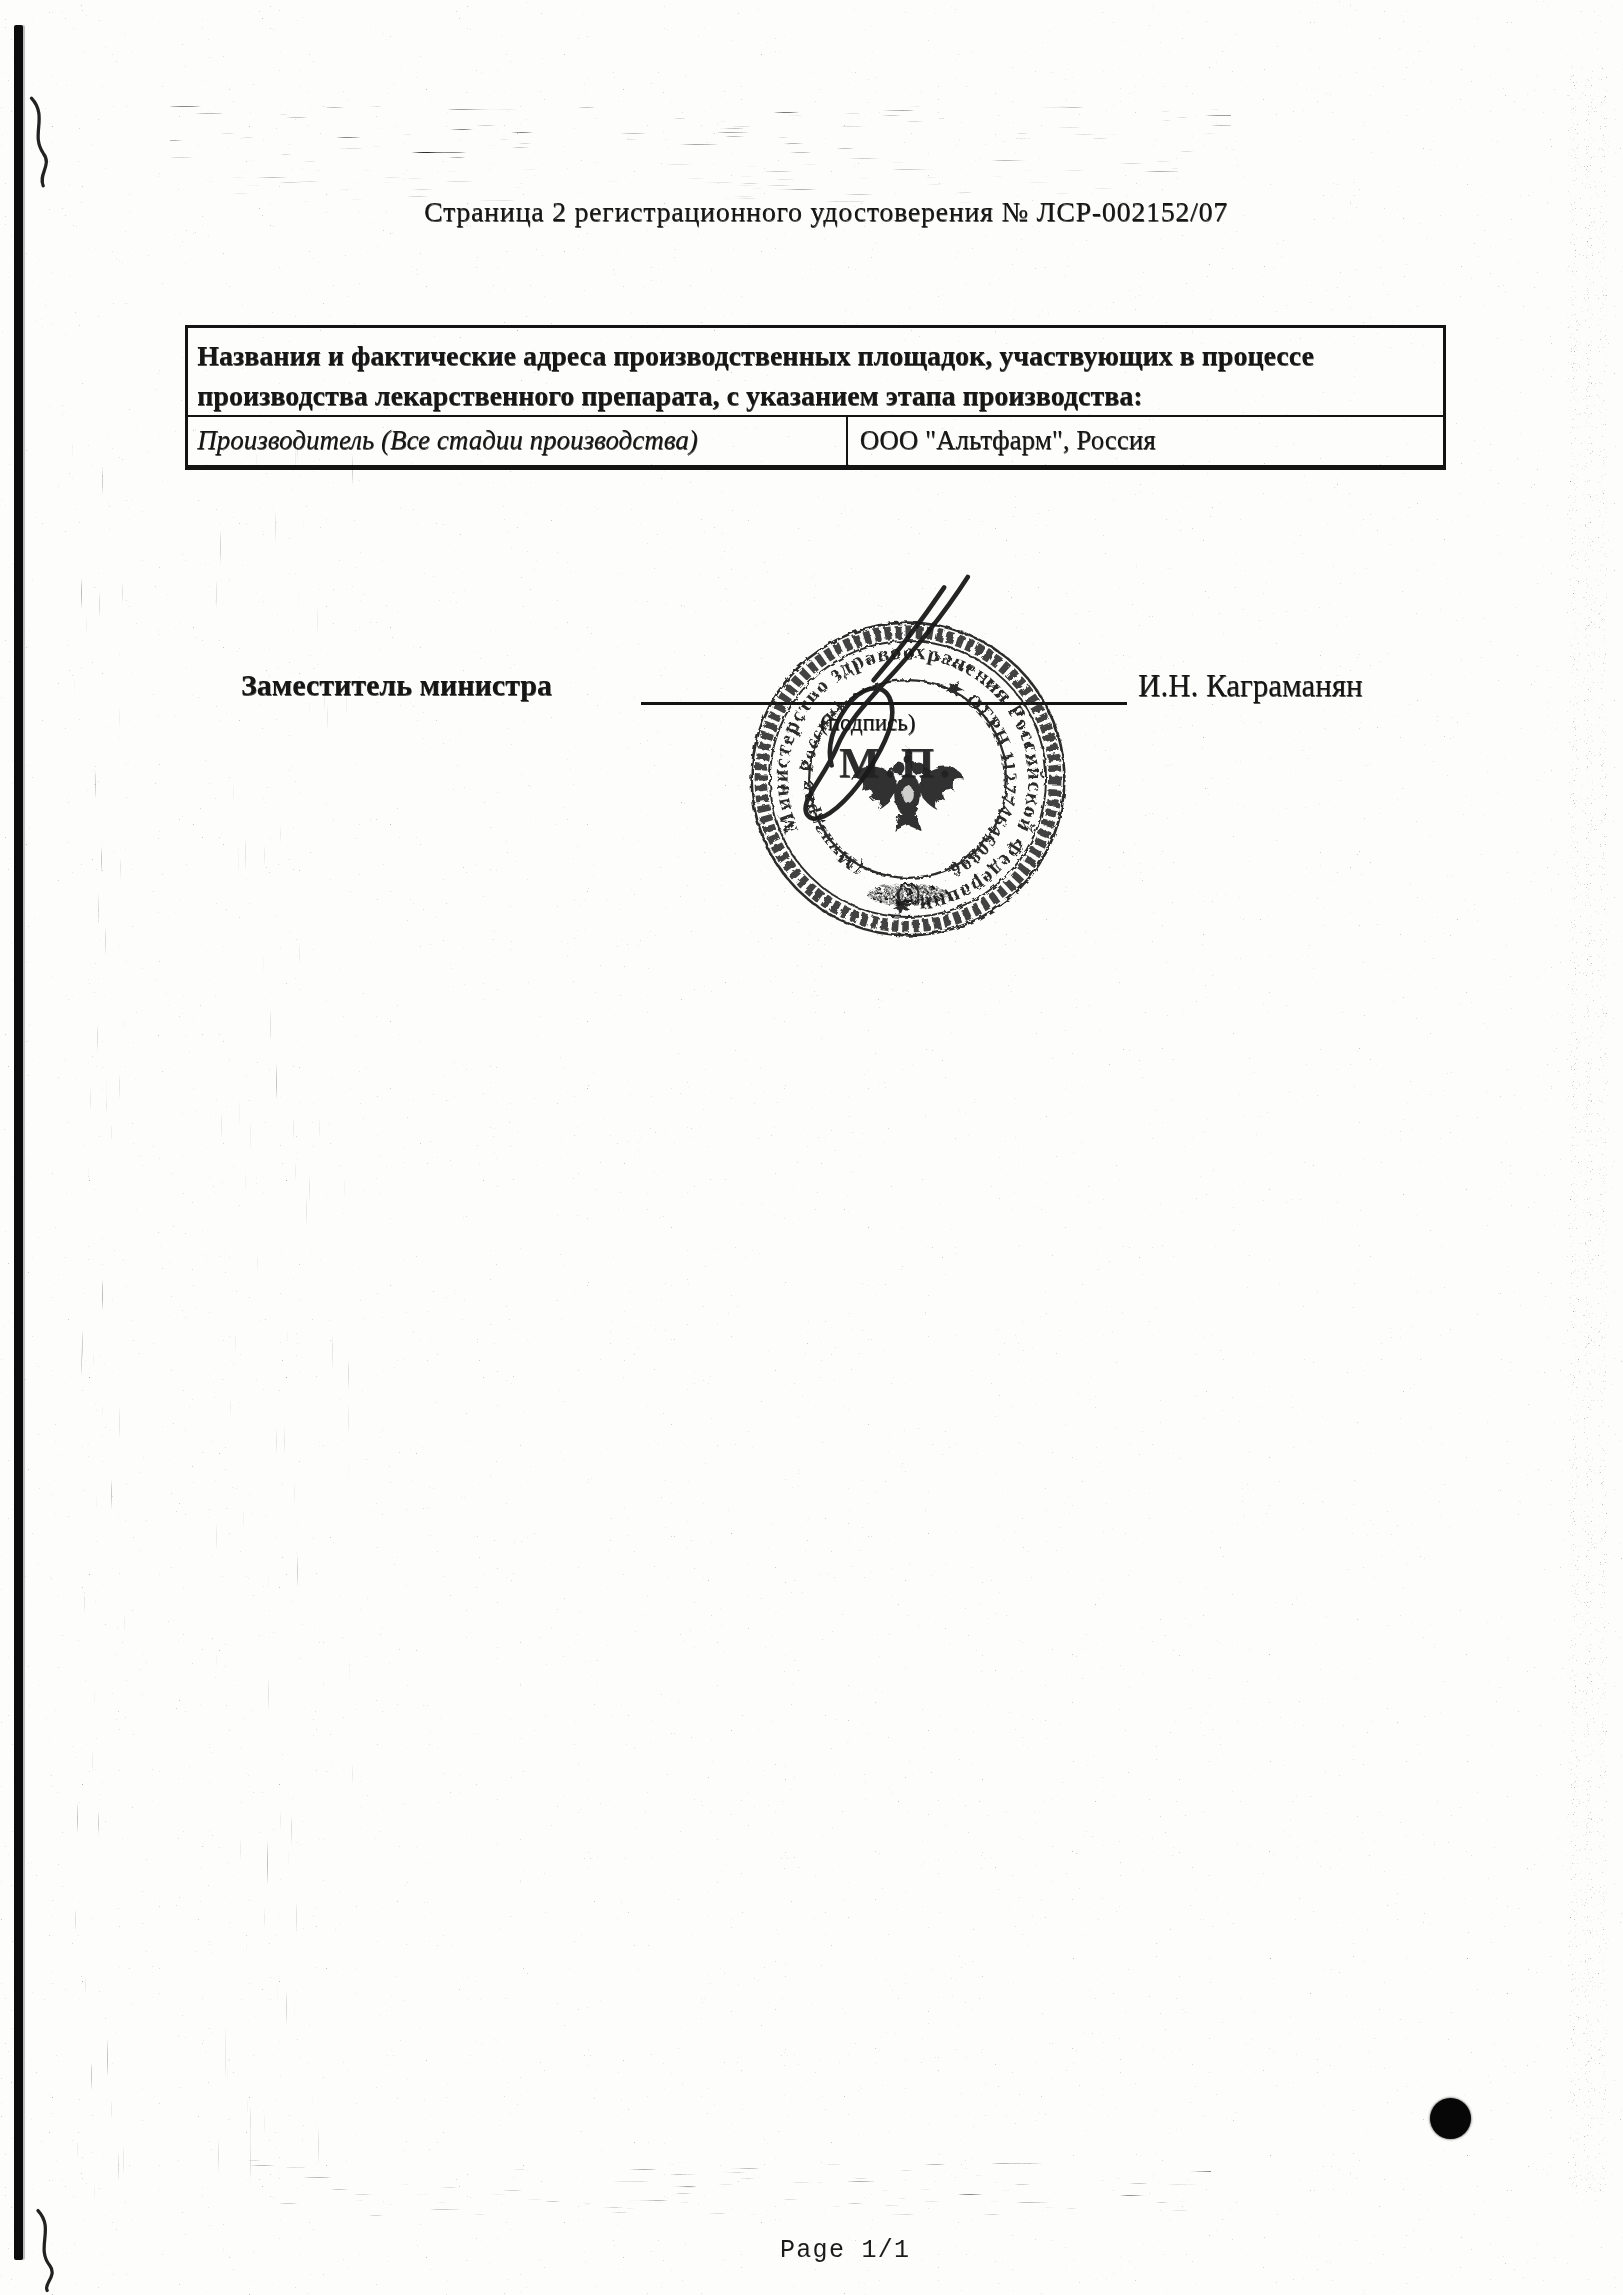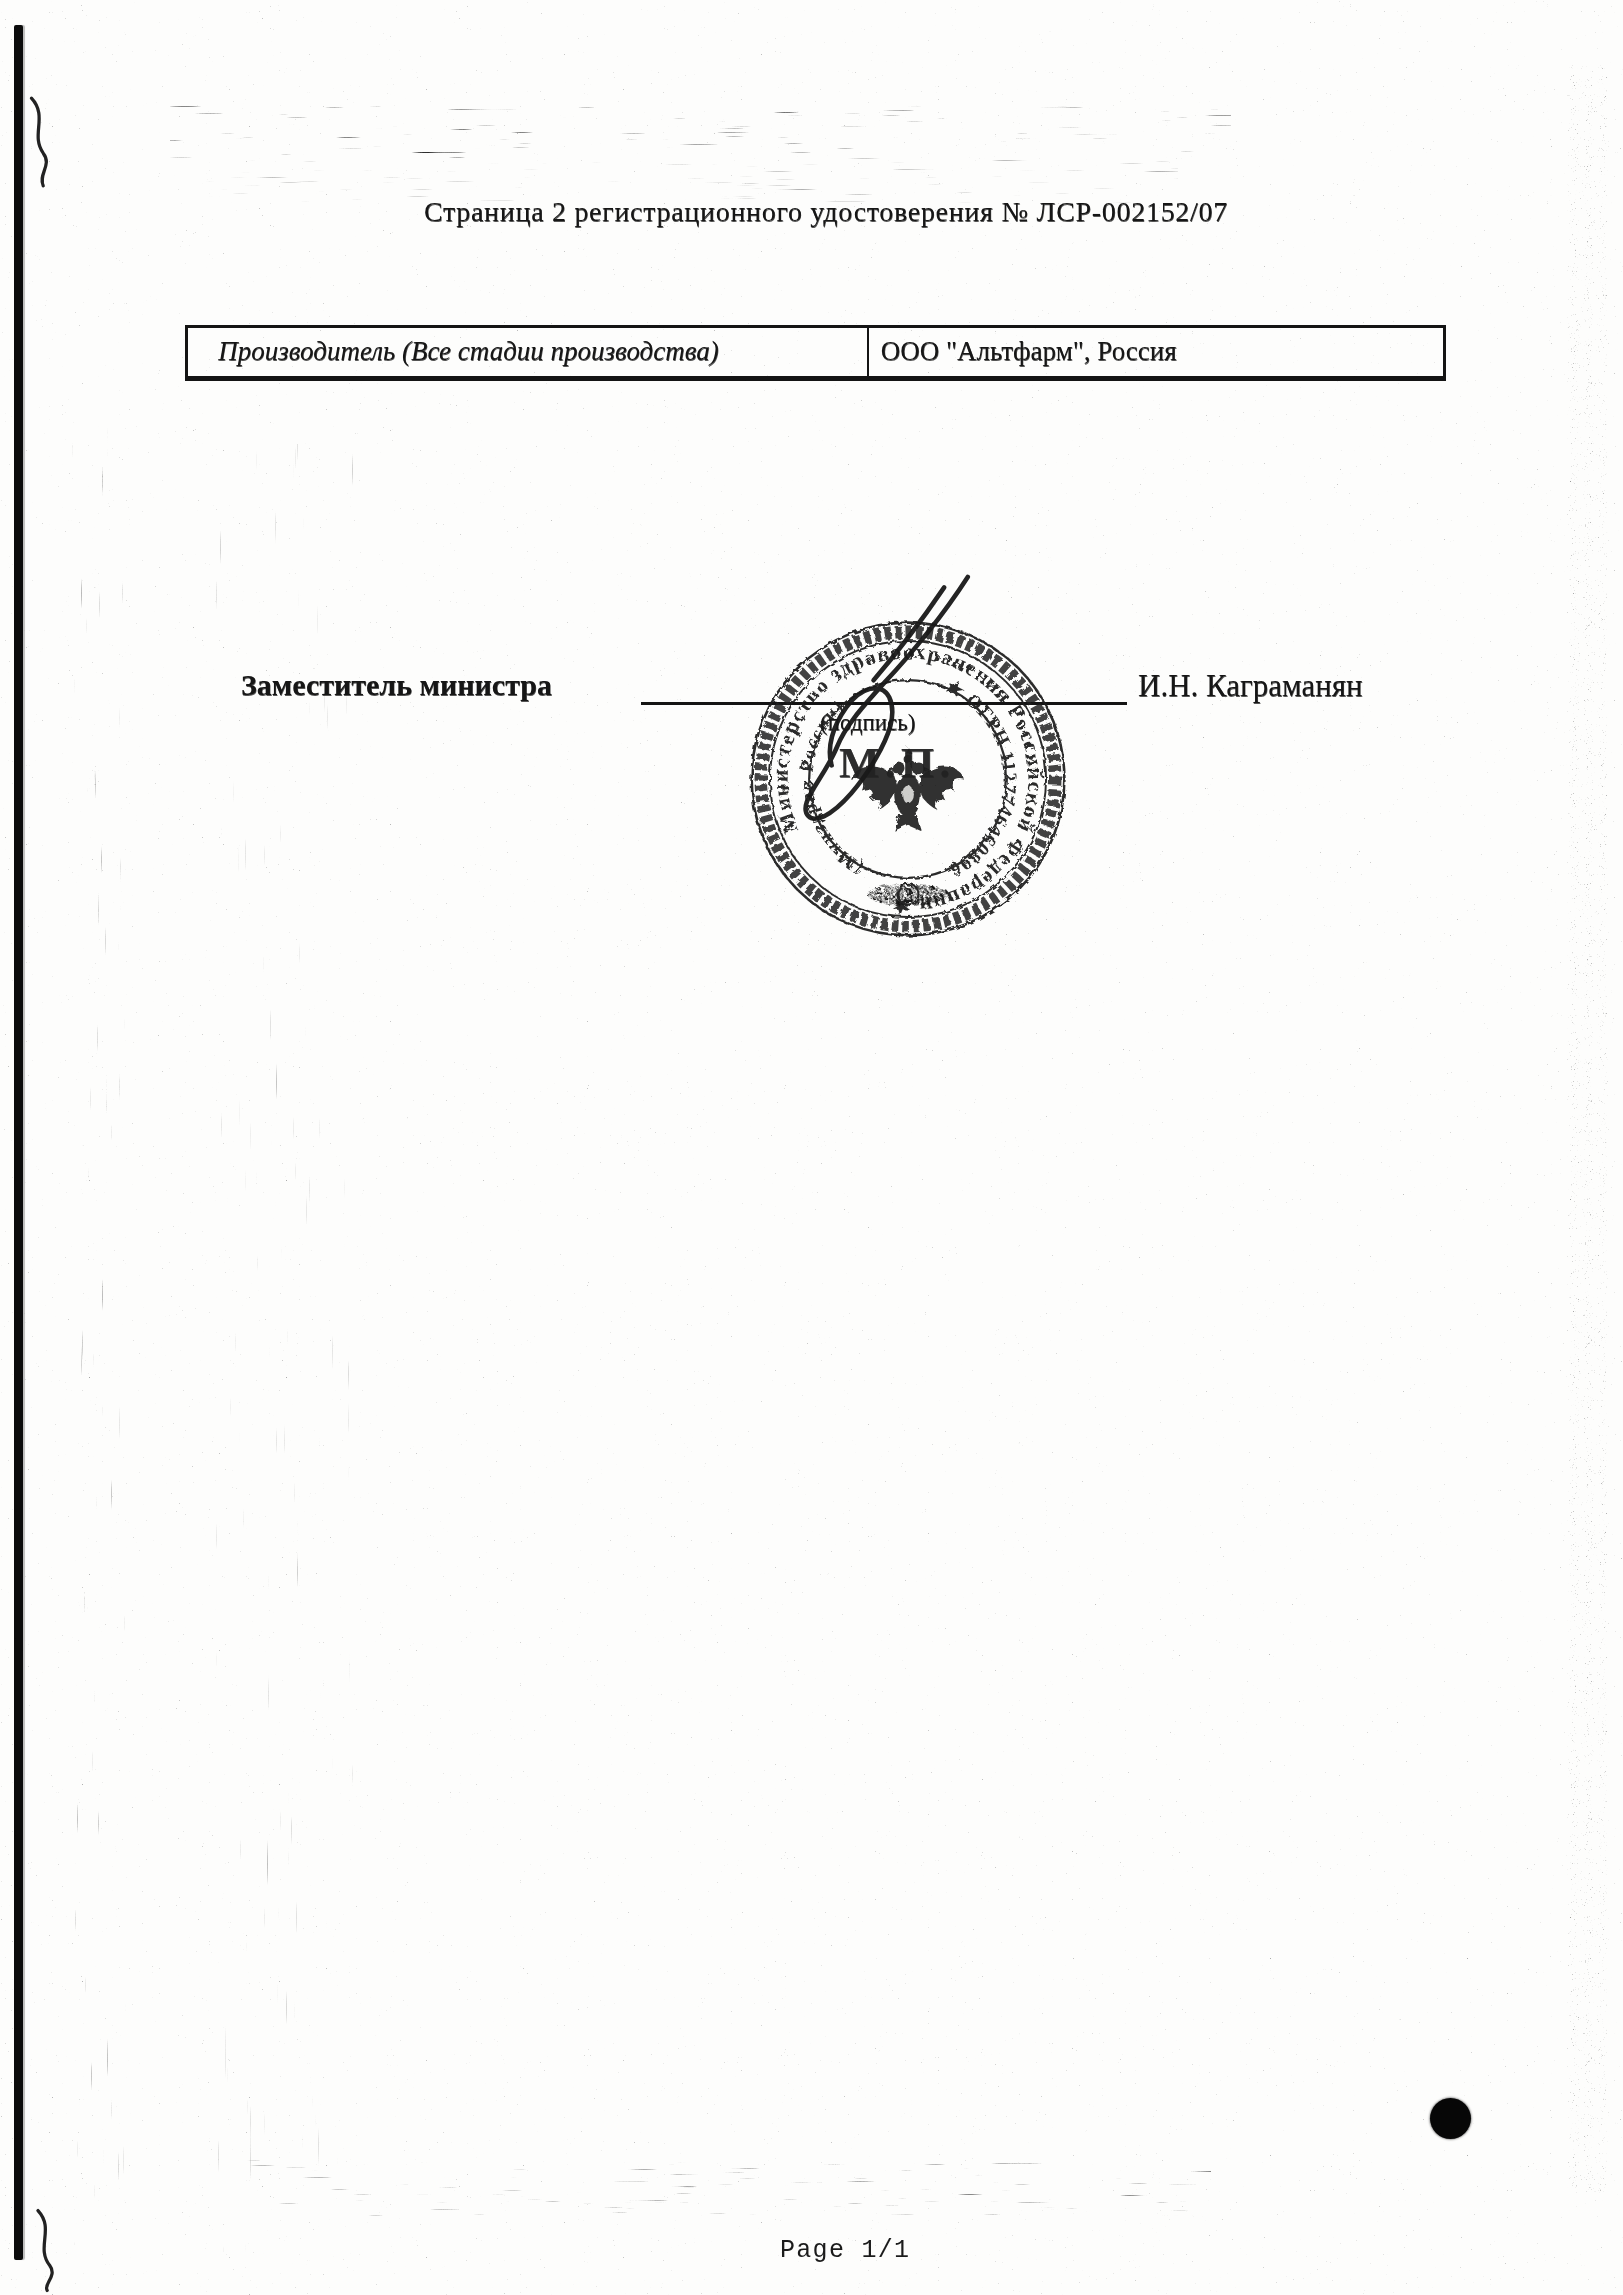--- a/index.html
+++ b/index.html
@@ -17,21 +17,21 @@
   
   .header-line{position:absolute;left:424px;top:196px;font-size:28px;letter-spacing:0.7px;white-space:nowrap;}
 
   
   .reg-table{position:absolute;left:185px;top:325px;width:1261px;box-sizing:border-box;
     border:3.3px solid #141414;}
   .t-header{box-sizing:border-box;min-height:87px;border-bottom:2.6px solid #141414;
     padding:7.9px 11.8px 0 9.2px;font-weight:bold;font-size:28px;line-height:1.42;}
   .t-mid{display:flex;box-sizing:border-box;min-height:50px;border-bottom:2.6px solid #141414;}
   .t-label{box-sizing:border-box;width:660px;border-right:2px solid #141414;
-    font-style:italic;font-size:27px;padding:7.9px 6.5px 5.2px 9.2px;margin-left:21px;}
+    font-style:italic;font-size:27px;padding:7.9px 6.5px 5.2px 9.2px;}
   .t-value{flex:1;font-size:27px;padding:7.9px 6.5px 5.2px 11.8px;}
   .t-address{box-sizing:border-box;min-height:46px;font-size:27px;padding:10.5px 6.5px 7.9px 9.2px;}
 
   
   .sig-title{position:absolute;left:241px;top:668px;font-size:30px;font-weight:bold;white-space:nowrap;text-align:center;}
   .sig-line{position:absolute;left:641px;top:702px;width:486px;height:3.3px;background:#141414;}
   .sig-caption{position:absolute;left:820px;top:710px;font-size:23px;white-space:nowrap;}
   .sig-name{position:absolute;left:1138px;top:668px;font-size:31px;font-weight:normal;white-space:nowrap;}
   .stamp-mark{position:absolute;left:839px;top:738px;font-size:43px;font-weight:bold;
     letter-spacing:5.2px;opacity:.9;}
@@ -50,20 +50,21 @@
 </head>
 <body>
 
 <div class="page">
 
   <div class="left-line"></div>
 
   <div class="header-line ink">Страница 2 регистрационного удостоверения № ЛСР-002152/07</div>
 
   <div class="reg-table">
+    <div class="t-header ink">Названия и фактические адреса производственных площадок, участвующих в процессе производства лекарственного препарата, с указанием этапа производства:</div>
     <div class="t-mid">
       <div class="t-label ink">Производитель (Все стадии производства)</div>
       <div class="t-value ink">ООО "Альтфарм",  Россия</div>
     </div>
   </div>
 
   <div class="sig-title ink">Заместитель министра</div>
   <div class="sig-line"></div>
   <div class="sig-caption ink">(подпись)</div>
   <div class="sig-name ink">И.Н. Каграманян</div>

